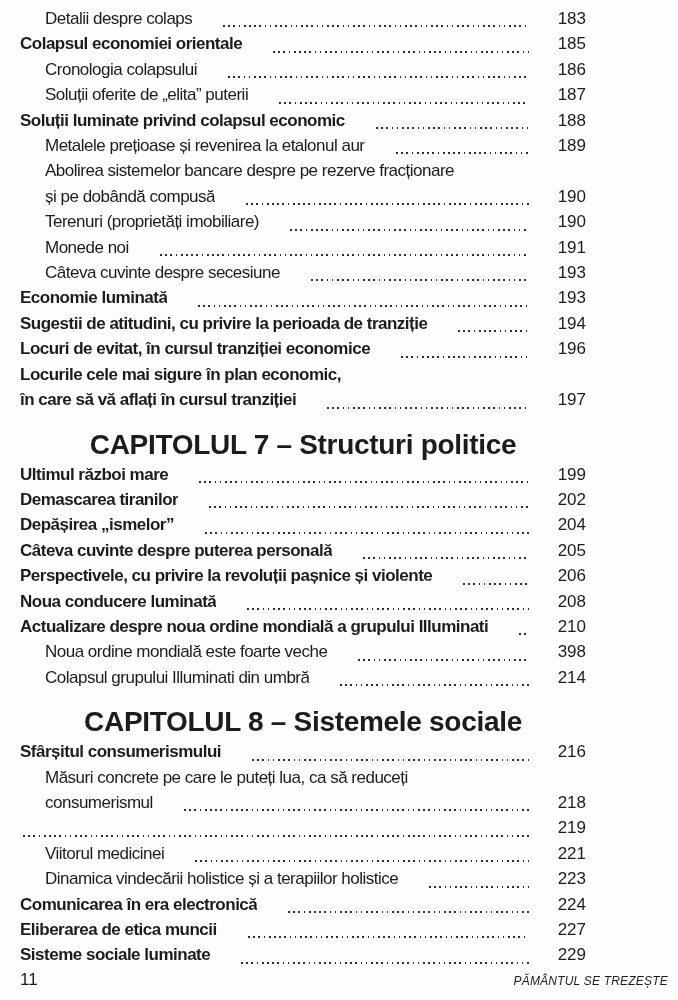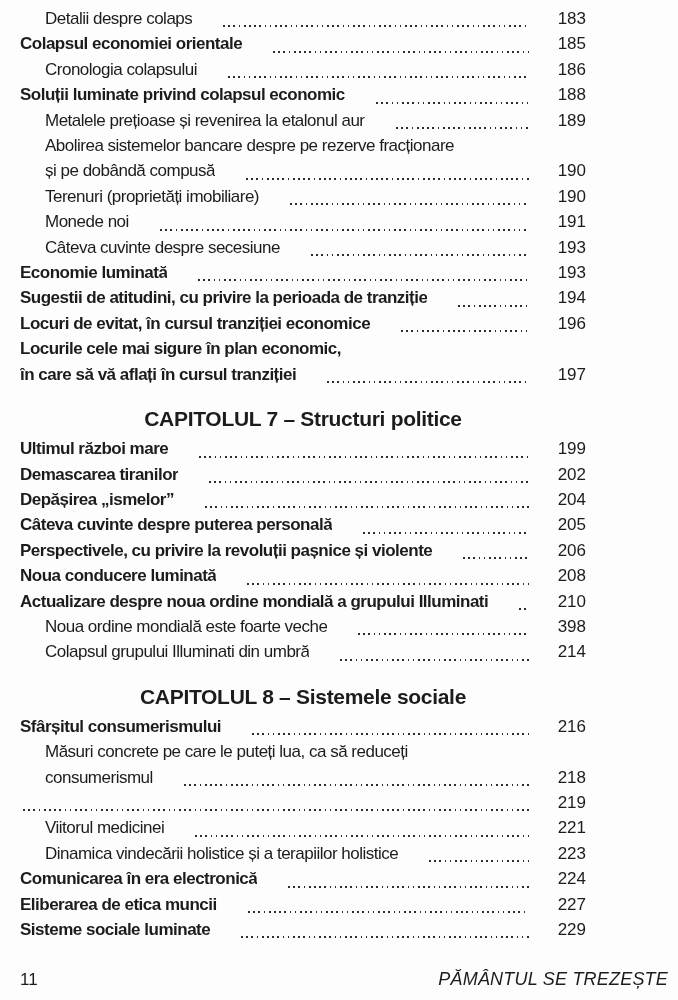--- a/index.html
+++ b/index.html
@@ -31,37 +31,37 @@
     min-width: 8px;
     height: 2px;
     align-self: flex-end;
     margin: 0 1px 4px 3px;
     background: repeating-linear-gradient(to right, #2c2c2c 0 1.7px, transparent 1.7px 5.2px);
   }
   .pageno { font-weight: 400; letter-spacing: 0; }
   .chapter {
     text-align: center;
     font-weight: 700;
-    font-size: 21px;
+    font-size: 28px;
     line-height: 27px;
     letter-spacing: -0.3px;
     margin-top: 18px;
     margin-bottom: 4px;
   }
   .footer {
     position: absolute;
     left: 20px; right: 10px; bottom: 10px;
     display: flex;
     justify-content: space-between;
     align-items: baseline;
     font-size: 17px;
   }
   .running-title {
     font-style: italic;
-    font-size: 18px;
+    font-size: 12px;
     letter-spacing: 0.2px;
   }
 </style>
 </head>
 <body>
 
 <div class="page">
   <div class="toc" id="toc">
       <div class="row indent">
     <span class="label">Detalii despre colaps</span>
@@ -70,20 +70,25 @@
   </div>
       <div class="row bold">
     <span class="label">Colapsul economiei orientale</span>
     <span class="leader"></span>
     <span class="pageno">185</span>
   </div>
       <div class="row indent">
     <span class="label">Cronologia colapsului</span>
     <span class="leader"></span>
     <span class="pageno">186</span>
+  </div>
+      <div class="row indent">
+    <span class="label">Soluții oferite de „elita” puterii</span>
+    <span class="leader"></span>
+    <span class="pageno">187</span>
   </div>
       <div class="row bold">
     <span class="label">Soluții luminate privind colapsul economic</span>
     <span class="leader"></span>
     <span class="pageno">188</span>
   </div>
       <div class="row indent">
     <span class="label">Metalele prețioase și revenirea la etalonul aur</span>
     <span class="leader"></span>
     <span class="pageno">189</span>

